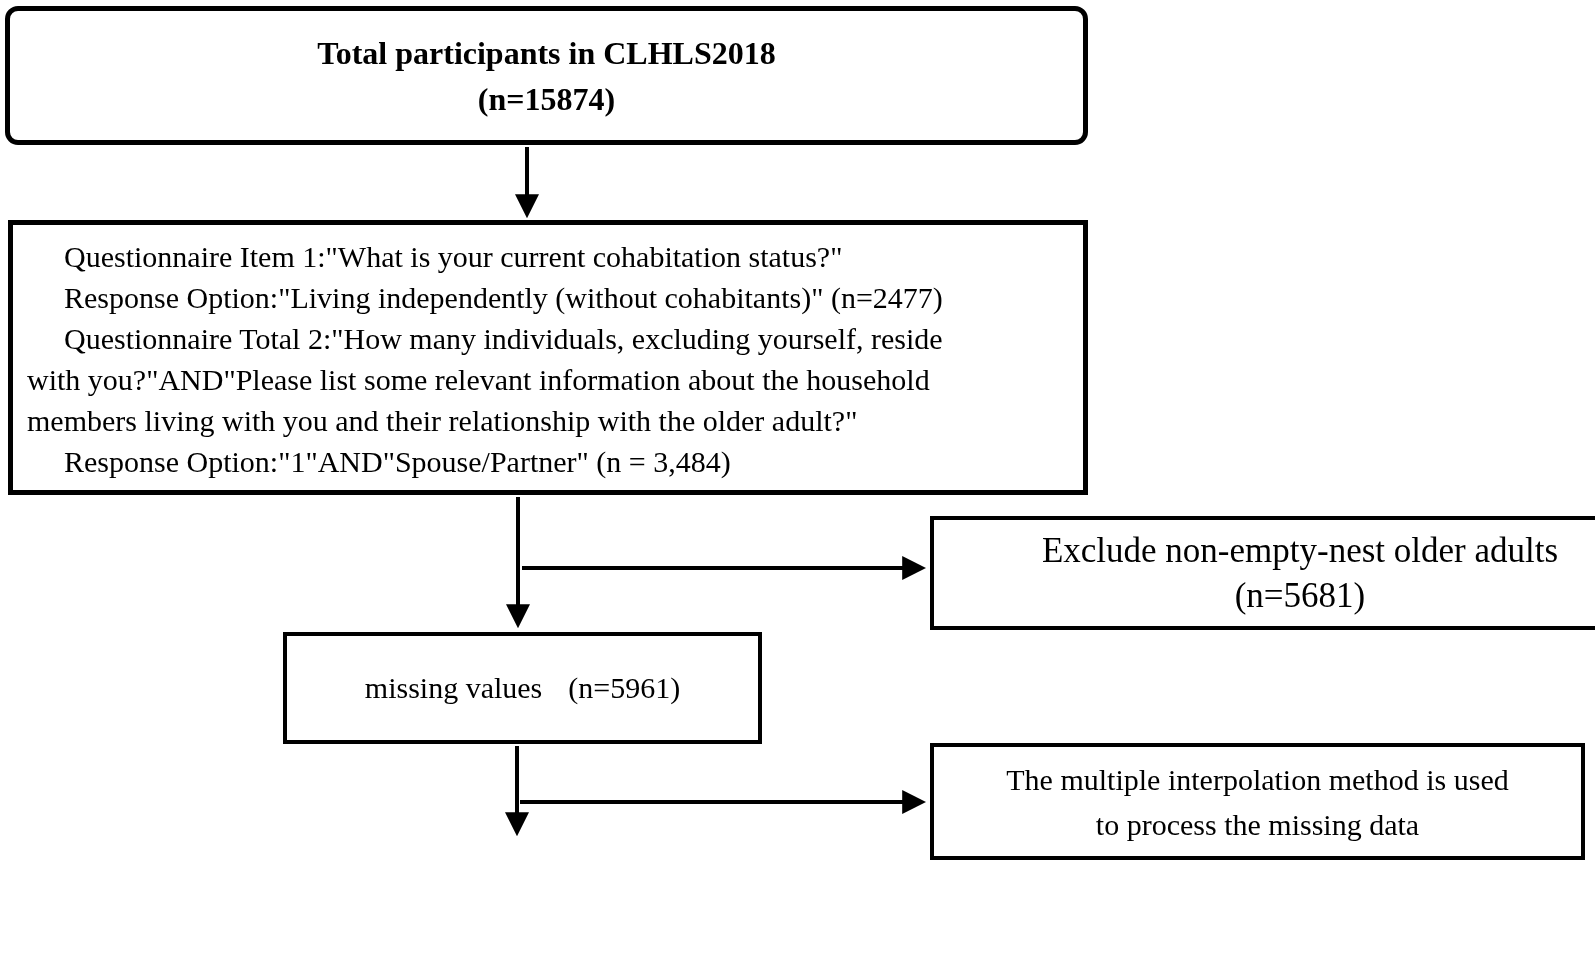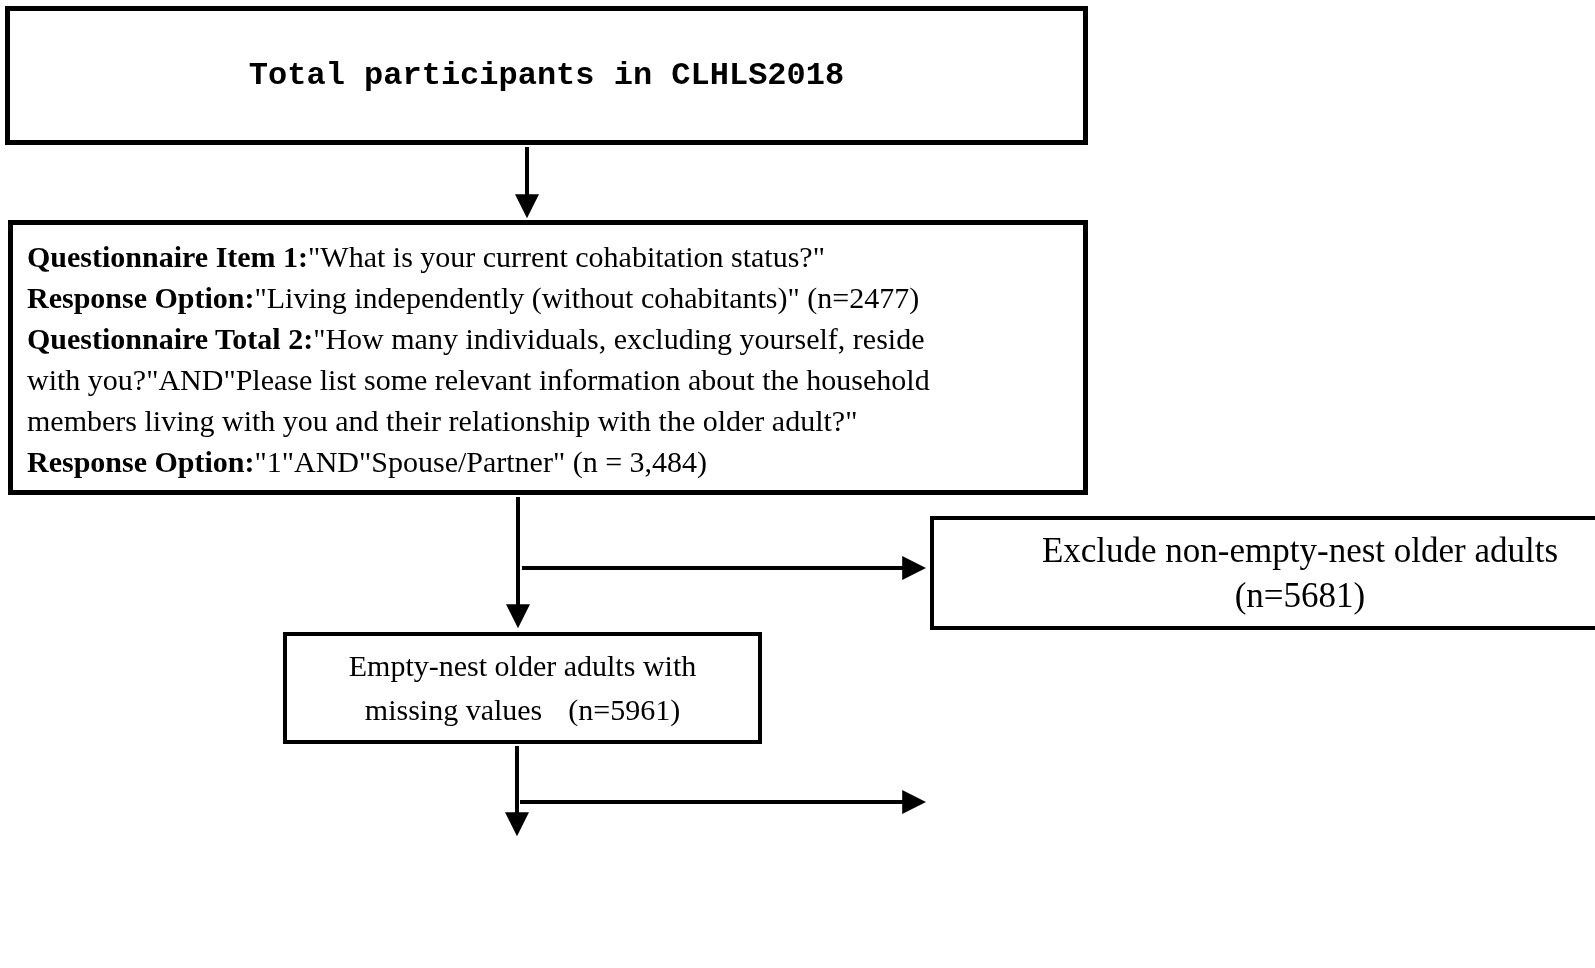--- a/index.html
+++ b/index.html
@@ -28,21 +28,21 @@
     box-sizing: border-box;
     border: 4px solid #000000;
     background: #ffffff;
     display: flex;
     flex-direction: column;
     justify-content: center;
     align-items: center;
     text-align: center;
   }
   .serif { font-family: "Liberation Serif", serif; }
-  .sans  { font-family: Liberation Mono, monospace; }
+  .sans  { font-family: Liberation Serif, serif; border-radius: 13px; }
 
   #box-total {
     left: 5px; top: 6px; width: 1083px; height: 139px;
     border-width: 5px;
     font-weight: bold;
     font-size: 32px;
     line-height: 46px;
   }
   #box-questionnaire {
     left: 8px; top: 220px; width: 1080px; height: 275px;
@@ -51,21 +51,22 @@
     text-align: left;
     padding: 11px 14px 0 14px;
     font-size: 30px;
     line-height: 41px;
   }
   #box-questionnaire p {
     margin: 0;
     white-space: pre-line;
   }
   #box-questionnaire .lead {
-    font-weight: bold;
+    font-weight: normal;
+    margin-left: 37px;
   }
   #box-exclude {
     left: 930px; top: 516px; width: 740px; height: 114px;
     font-size: 35px;
     line-height: 45px;
   }
   #box-missing {
     left: 283px; top: 632px; width: 479px; height: 112px;
     font-size: 30px;
     line-height: 44px;
@@ -97,36 +98,40 @@
     </defs>
     <line x1="527" y1="147" x2="527" y2="211" stroke="#000000" stroke-width="4" marker-end="url(#ah)"></line>
     <line x1="518" y1="497" x2="518" y2="621" stroke="#000000" stroke-width="4" marker-end="url(#ah)"></line>
     <line x1="522" y1="568" x2="919" y2="568" stroke="#000000" stroke-width="4" marker-end="url(#ah)"></line>
     <line x1="517" y1="746" x2="517" y2="829" stroke="#000000" stroke-width="4" marker-end="url(#ah)"></line>
     <line x1="520" y1="802" x2="919" y2="802" stroke="#000000" stroke-width="4" marker-end="url(#ah)"></line>
   </svg>
 
   <div class="box sans" id="box-total">
     <span class="row">Total participants in CLHLS2018</span>
+    <span class="row">(n=15874)</span>
   </div>
 
   <div class="box serif" id="box-questionnaire">
     <p><span class="lead">Questionnaire Item 1:</span><span>"What is your current cohabitation status?"</span></p>
     <p><span class="lead">Response Option:</span><span>"Living independently (without cohabitants)" (n=2477)</span></p>
     <p><span class="lead">Questionnaire Total 2:</span><span>"How many individuals, excluding yourself, reside
 with you?"AND"Please list some relevant information about the household
 members living with you and their relationship with the older adult?"</span></p>
     <p><span class="lead">Response Option:</span><span>"1"AND"Spouse/Partner" (n = 3,484)</span></p>
   </div>
 
   <div class="box serif" id="box-exclude">
     <span class="row">Exclude non-empty-nest older adults</span>
     <span class="row">(n=5681)</span>
   </div>
 
   <div class="box serif" id="box-missing">
-    <span class="row">Empty-nest older adults with</span>
     <span class="row"><span>missing values</span><span class="gap-left">(n=5961)</span></span>
   </div>
 
+  <div class="box serif" id="box-interpolation">
+    <span class="row">The multiple interpolation method is used</span>
+    <span class="row">to process the missing data</span>
+  </div>
 
 
 </div>
 
 </body></html>

